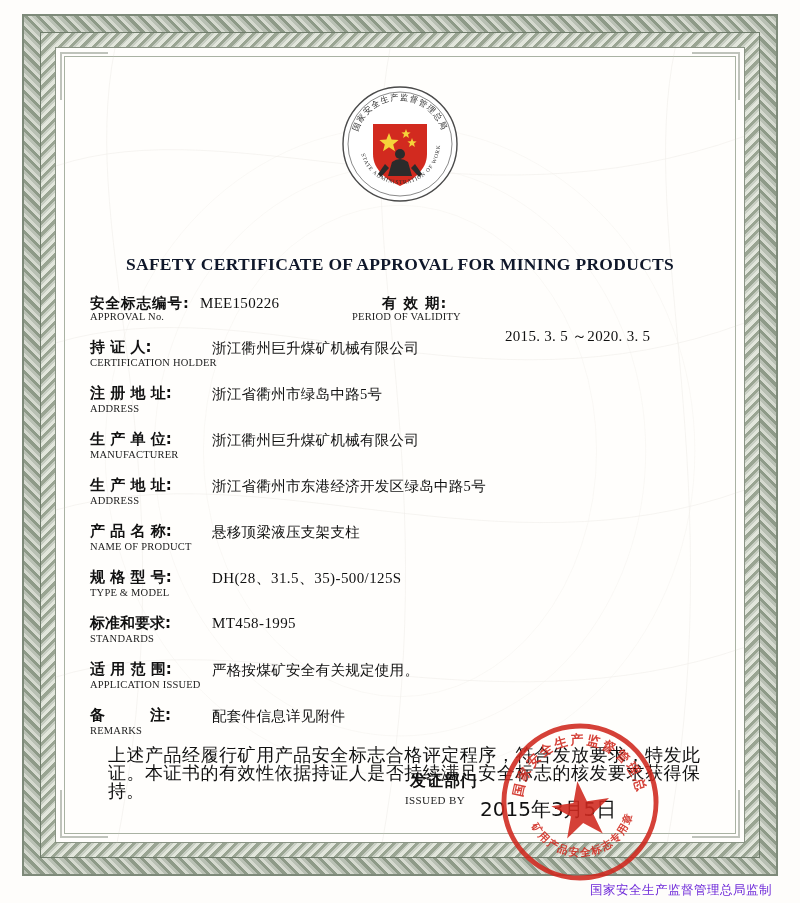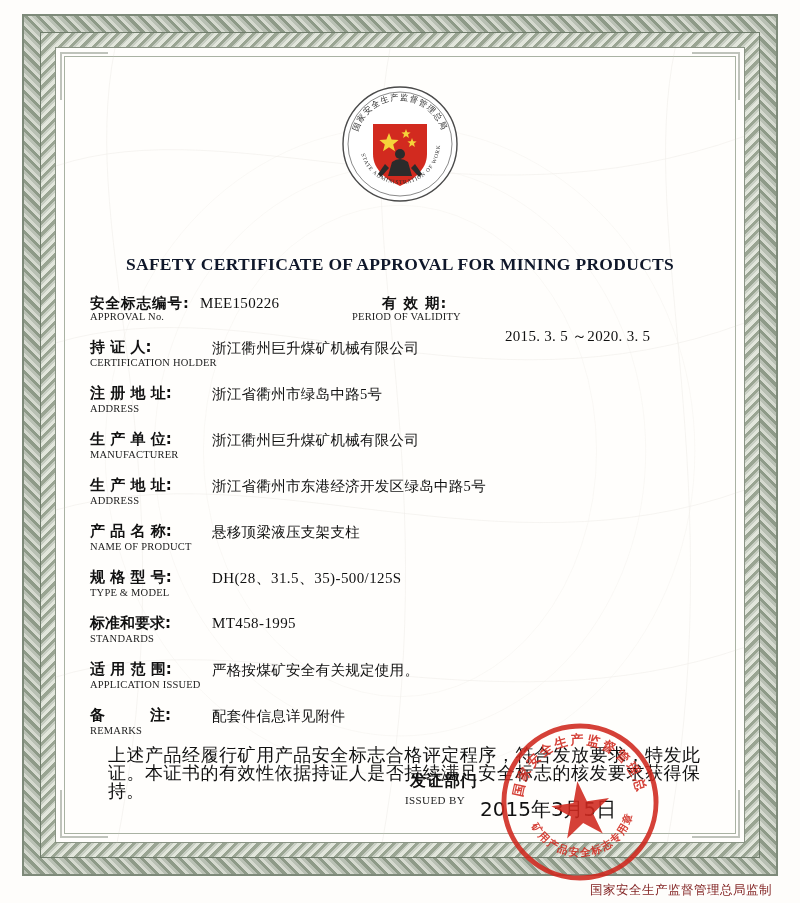--- a/index.html
+++ b/index.html
@@ -243,21 +243,21 @@
   .footer {
     position: absolute;
     left: 0;
     bottom: 4px;
     width: 800px;
     text-align: right;
     padding-right: 28px;
     box-sizing: border-box;
     font-family: "DejaVu Sans", sans-serif;
     font-size: 12.5px;
-    color: #7f1d1d;
+    color: #6d28d9;
     letter-spacing: .5px;
   }
 
   
   .paper-texture {
     position: absolute;
     left: 0; top: 0; right: 0; bottom: 0;
     background:
       linear-gradient(105deg, rgba(0,0,0,0.035) 0 1px, transparent 1px 160px),
       linear-gradient(75deg, rgba(0,0,0,0.025) 0 1px, transparent 1px 210px);

